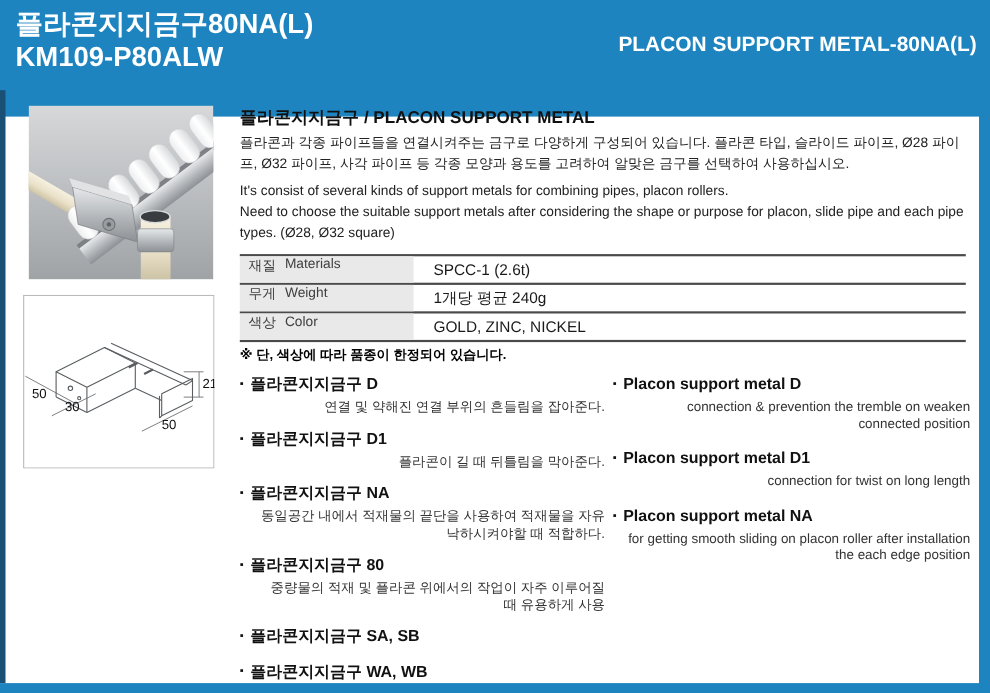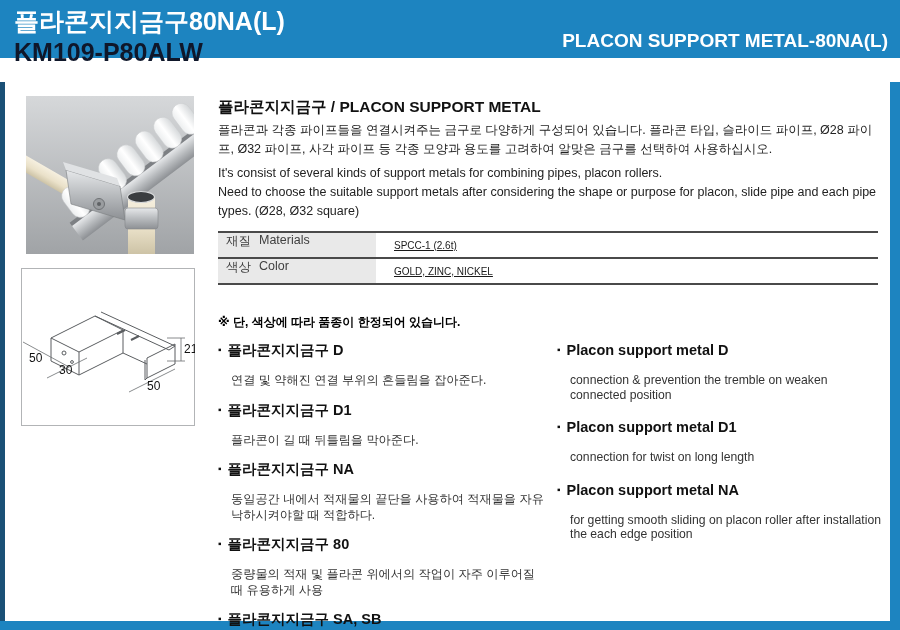--- a/index.html
+++ b/index.html
@@ -1,22 +1,22 @@
 <!DOCTYPE html>
 <html><head>
 <meta charset="utf-8">
 <style>
   html,body{margin:0;padding:0;background:#fff;}
   .page{position:relative;width:900px;height:630px;overflow:hidden;background:#fff;
         font-family:"Liberation Sans","DejaVu Sans",sans-serif;color:#1a1a1a;}
 
   
-  .header{position:absolute;left:0;top:0;width:900px;height:58px;background:#1d84c0;}
+  .header{position:absolute;left:0;top:0;width:900px;height:106px;background:#1d84c0;}
   .header .t-kr{position:absolute;left:14px;top:5px;font-size:25px;font-weight:bold;color:#ffffff;letter-spacing:0px;}
-  .header .t-code{position:absolute;left:14px;top:38px;font-size:25px;font-weight:bold;color:#0f172a;}
+  .header .t-code{position:absolute;left:14px;top:38px;font-size:25px;font-weight:bold;color:#ffffff;}
   .header .t-en{position:absolute;right:12px;top:30px;font-size:19px;font-weight:bold;color:#ffffff;}
 
   
   .strip-left{position:absolute;left:0;top:82px;width:5px;height:539px;background:#1a5076;}
   .strip-right{position:absolute;left:890px;top:82px;width:10px;height:548px;background:#1d84c0;}
   .bar-bottom{position:absolute;left:0;top:621px;width:900px;height:9px;background:#1d84c0;}
 
   
   .photo{position:absolute;left:26px;top:96px;width:168px;height:158px;}
   .drawing{position:absolute;left:21px;top:268px;width:174px;height:158px;}
@@ -24,31 +24,31 @@
   
   .content{position:absolute;left:218px;top:95px;width:664px;}
   .sec-title{position:absolute;left:0;top:2px;font-size:15.5px;font-weight:bold;color:#111;}
   .p-kr{position:absolute;left:0;top:26px;width:664px;font-size:12.5px;line-height:19px;color:#222;}
   .p-en{position:absolute;left:0;top:69px;width:664px;font-size:12.5px;line-height:19px;color:#222;}
 
   .spec-table{position:absolute;left:0;top:136px;width:660px;border-top:2px solid #4a4a4a;}
   .spec-row{display:flex;height:24px;border-bottom:2px solid #4a4a4a;align-items:center;}
   .spec-label{width:150px;align-self:stretch;display:flex;align-items:flex-start;background:#e9e9e9;padding-left:8px;font-size:12.5px;color:#404040;}
   .spec-label .lk{margin-right:8px;}
-  .spec-value{padding-left:18px;font-size:10px;color:#1a1a1a;text-decoration:underline;}
+  .spec-value{padding-left:18px;font-size:14px;color:#1a1a1a;}
 
   .note{position:absolute;left:0;top:219px;font-size:12px;font-weight:bold;color:#000000;}
 
   .lists{position:absolute;left:0;top:246px;width:664px;display:flex;}
   .col-kr{width:332px;margin-right:7px;}
   .col-en{width:325px;}
   .item{margin-bottom:12px;}
   .item-h{font-size:14.5px;font-weight:bold;line-height:18px;color:#111;display:flex;align-items:baseline;}
   .item-h .blt{font-size:10px;margin-right:6px;position:relative;top:-2px;}
-  .item-d{margin-left:13px;font-size:12.2px;line-height:15.5px;color:#333;margin-top:12px;}
+  .item-d{margin-left:13px;font-size:12.2px;line-height:15.5px;color:#333;margin-top:2px;text-align:right;}
   .col-en .item{margin-bottom:16px;}
   .col-en .item-h{font-size:14.5px;}
   .col-en .item-d{line-height:14.5px;}
 </style>
 </head>
 <body>
 
 <div class="page">
 
   <div class="header">
@@ -164,20 +164,27 @@
     <div class="spec-table">
       <div class="spec-row">
         <div class="spec-label">
           <span class="lk">재질</span>
           <span>Materials</span>
         </div>
         <div class="spec-value">SPCC-1 (2.6t)</div>
       </div>
       <div class="spec-row">
         <div class="spec-label">
+          <span class="lk">무게</span>
+          <span>Weight</span>
+        </div>
+        <div class="spec-value">1개당 평균 240g</div>
+      </div>
+      <div class="spec-row">
+        <div class="spec-label">
           <span class="lk">색상</span>
           <span>Color</span>
         </div>
         <div class="spec-value">GOLD, ZINC, NICKEL</div>
       </div>
     </div>
 
     <div class="note">※ 단, 색상에 따라 품종이 한정되어 있습니다.</div>
 
     <div class="lists">

